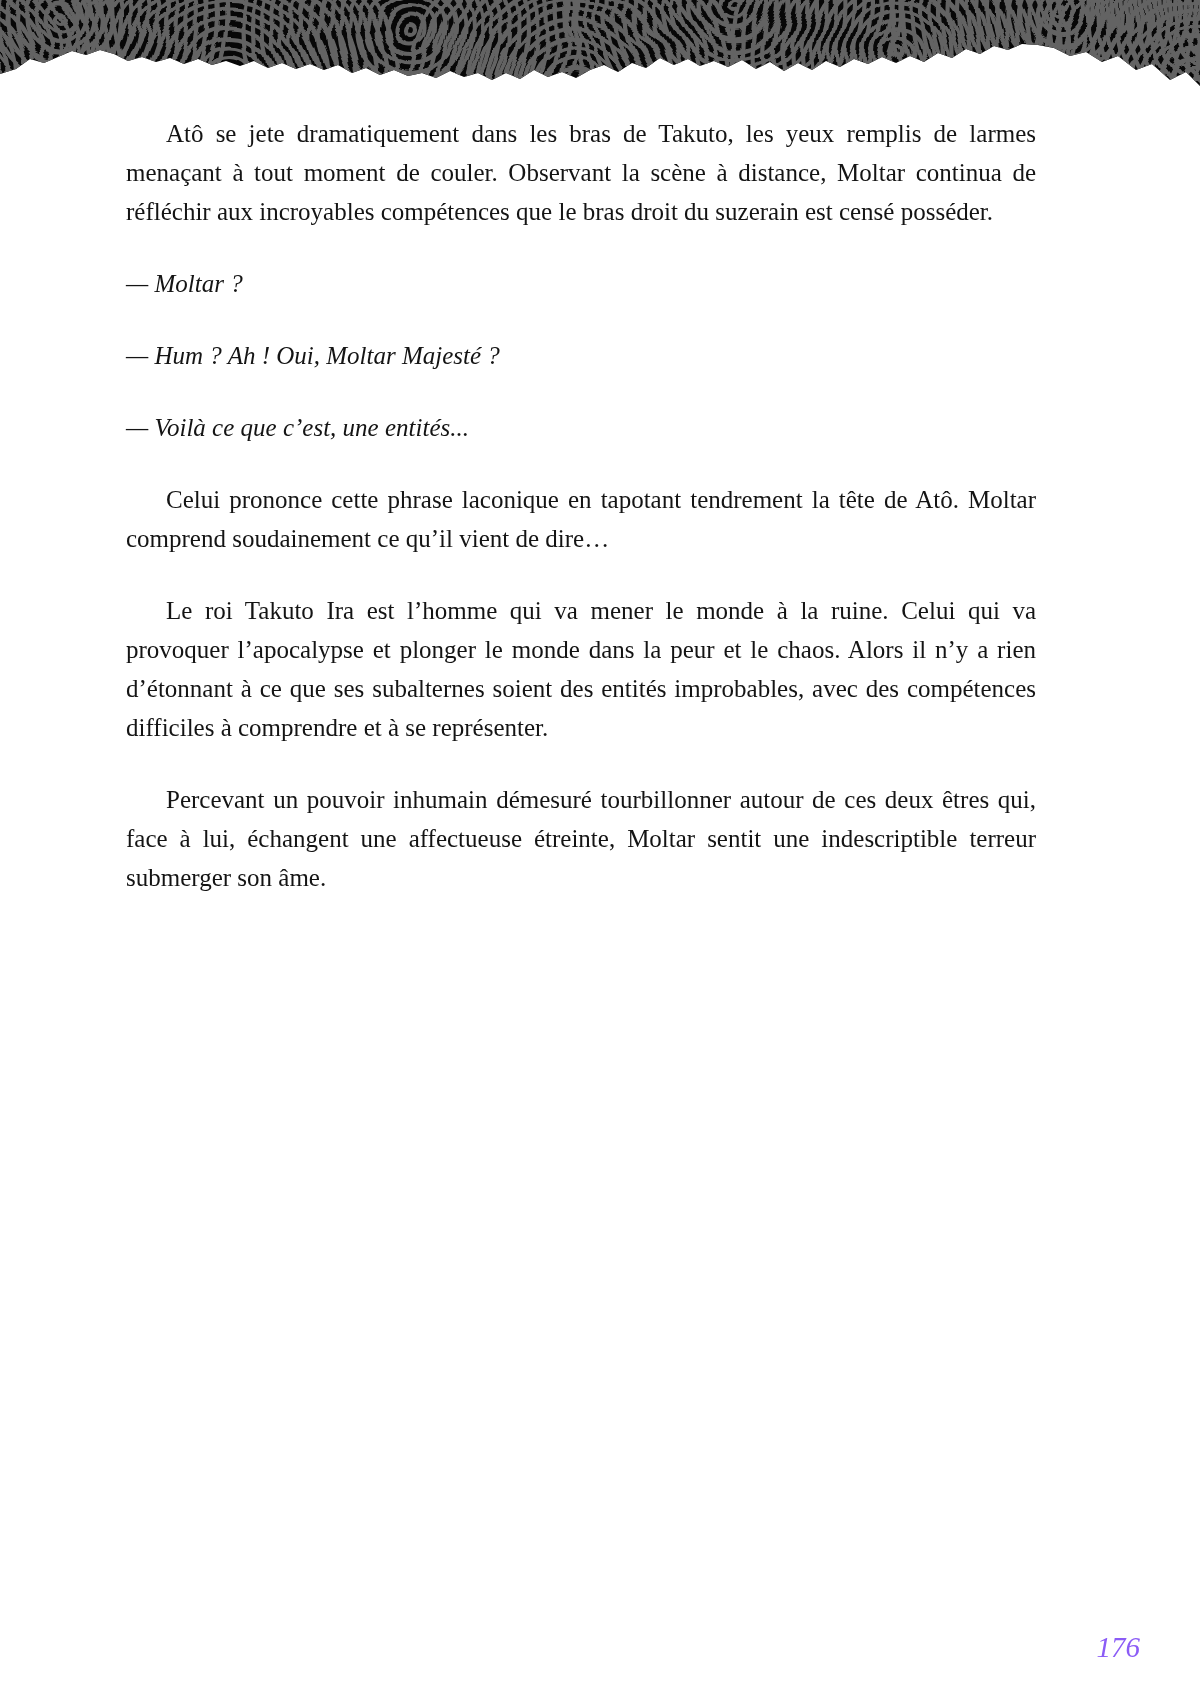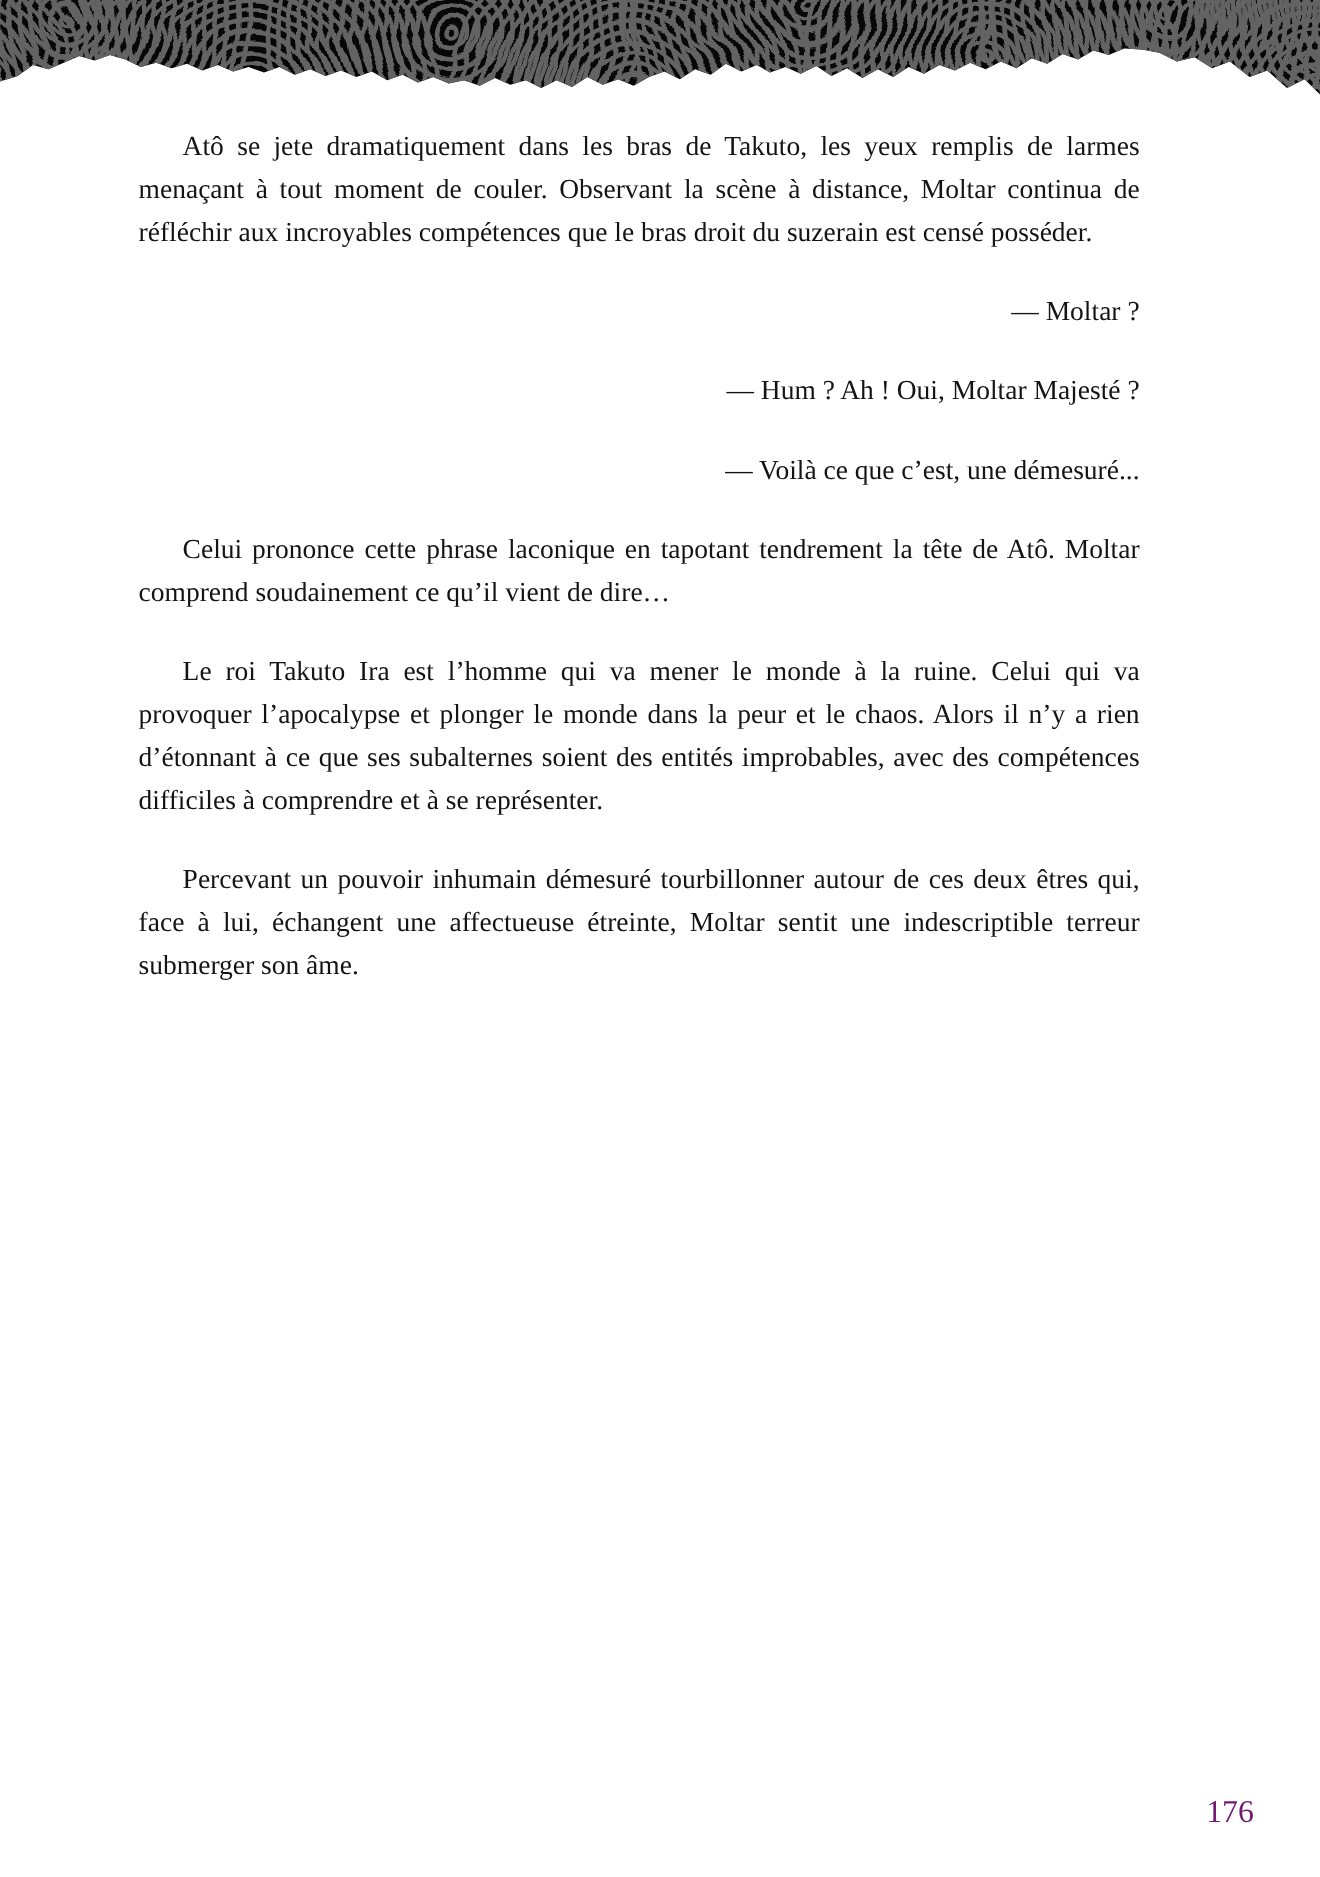--- a/index.html
+++ b/index.html
@@ -35,30 +35,32 @@
   }
   .text-block p {
     margin: 0 0 33px 0;
   }
   p.body-paragraph {
     text-align: justify;
     text-indent: 40px;
     text-justify: inter-word;
   }
   p.dialogue-line {
-    text-align: right;
+    font-style: italic;
+    text-align: left;
     text-indent: 0;
   }
   .page-number {
     position: absolute;
     right: 60px;
     bottom: 42px;
     font-family: "Liberation Serif", "DejaVu Serif", serif;
+    font-style: italic;
     font-size: 29px;
-    color: #701a75;
+    color: #8b5cf6;
   }
 </style>
 </head>
 <body>
 
 <div class="page">
 
   <svg class="torn-header" viewBox="0 0 1200 96" preserveAspectRatio="none" aria-hidden="true">
     <defs>
       <clipPath id="tearClip">
@@ -264,21 +266,21 @@
           <circle cx="1255" cy="8" r="157" stroke="#646464"></circle>
           <circle cx="1255" cy="8" r="166.5" stroke="#646464"></circle>
         </g>
     </g>
   </svg>
 
   <div class="text-block">
     <p class="body-paragraph">Atô se jete dramatiquement dans les bras de Takuto, les yeux remplis de larmes menaçant à tout moment de couler. Observant la scène à distance, Moltar continua de réfléchir aux incroyables compétences que le bras droit du suzerain est censé posséder.</p>
     <p class="dialogue-line">— Moltar ?</p>
     <p class="dialogue-line">— Hum ? Ah ! Oui, Moltar Majesté ?</p>
-    <p class="dialogue-line">— Voilà ce que c’est, une démesuré...</p>
+    <p class="dialogue-line">— Voilà ce que c’est, une entités...</p>
     <p class="body-paragraph">Celui prononce cette phrase laconique en tapotant tendrement la tête de Atô. Moltar comprend soudainement ce qu’il vient de dire…</p>
     <p class="body-paragraph">Le roi Takuto Ira est l’homme qui va mener le monde à la ruine. Celui qui va provoquer l’apocalypse et plonger le monde dans la peur et le chaos. Alors il n’y a rien d’étonnant à ce que ses subalternes soient des entités improbables, avec des compétences difficiles à comprendre et à se représenter.</p>
     <p class="body-paragraph">Percevant un pouvoir inhumain démesuré tourbillonner autour de ces deux êtres qui, face à lui, échangent une affectueuse étreinte, Moltar sentit une indescriptible terreur submerger son âme.</p>
   </div>
 
   <div class="page-number">176</div>
 
 </div>
 
 </body></html>

